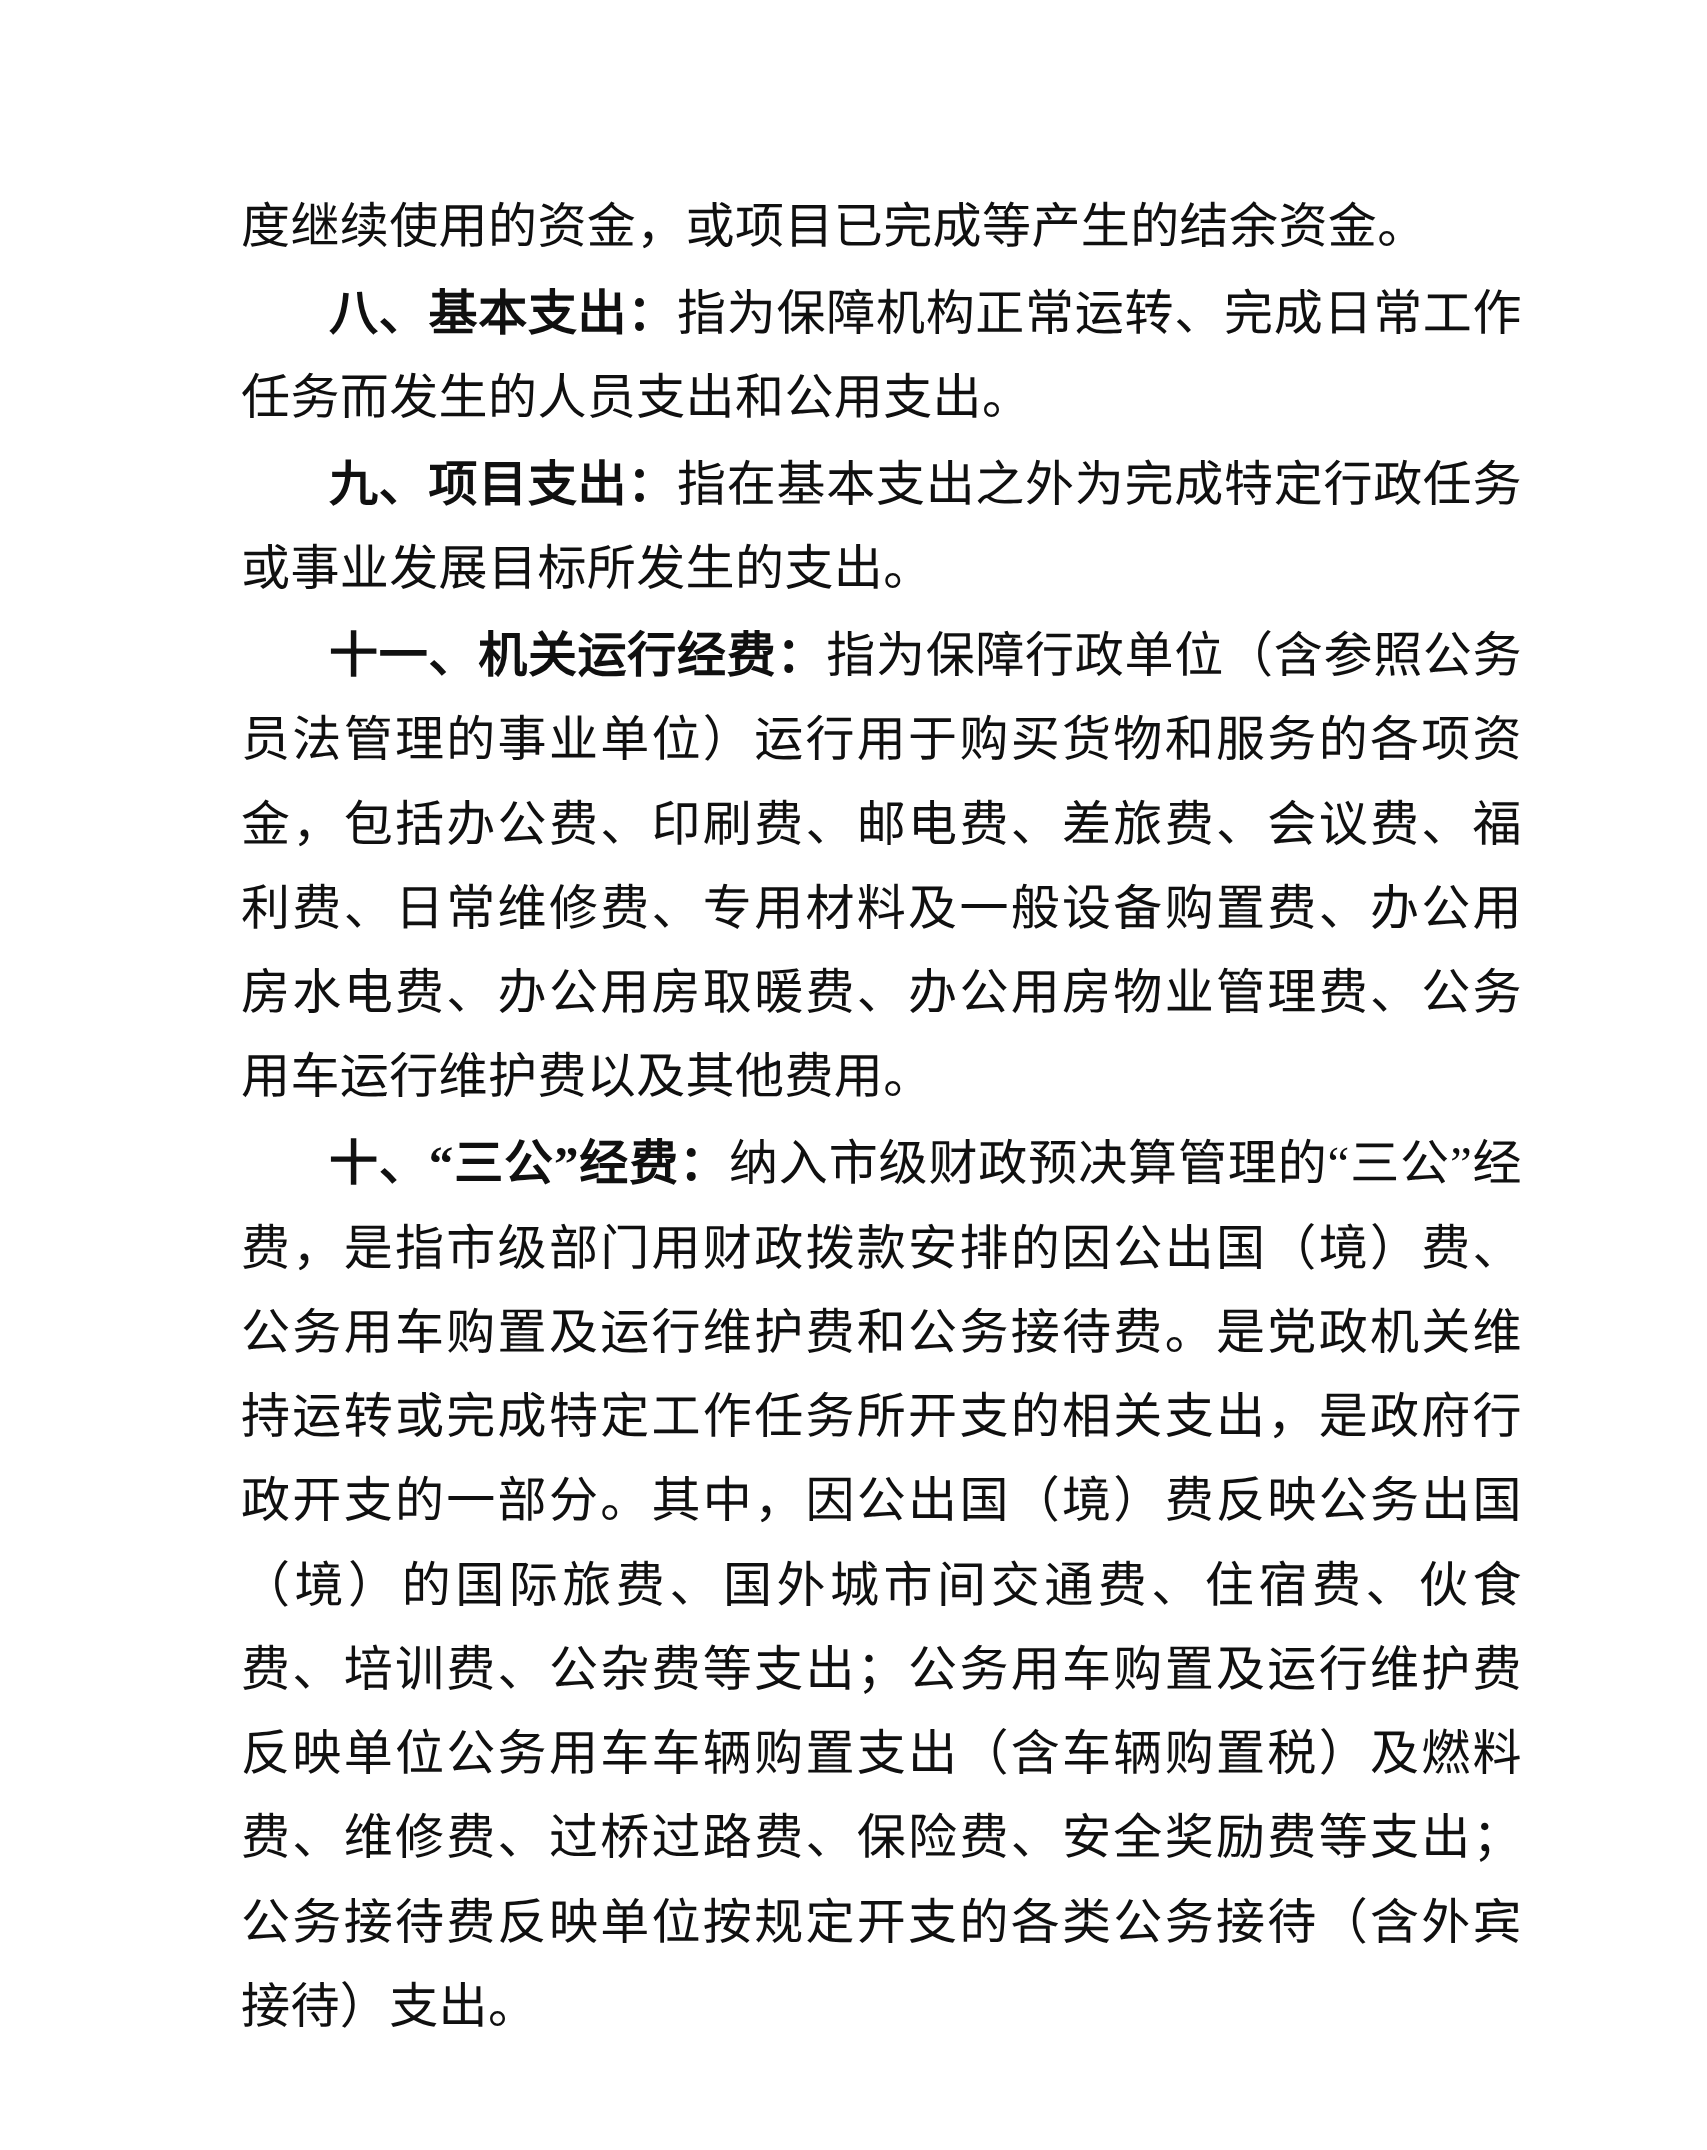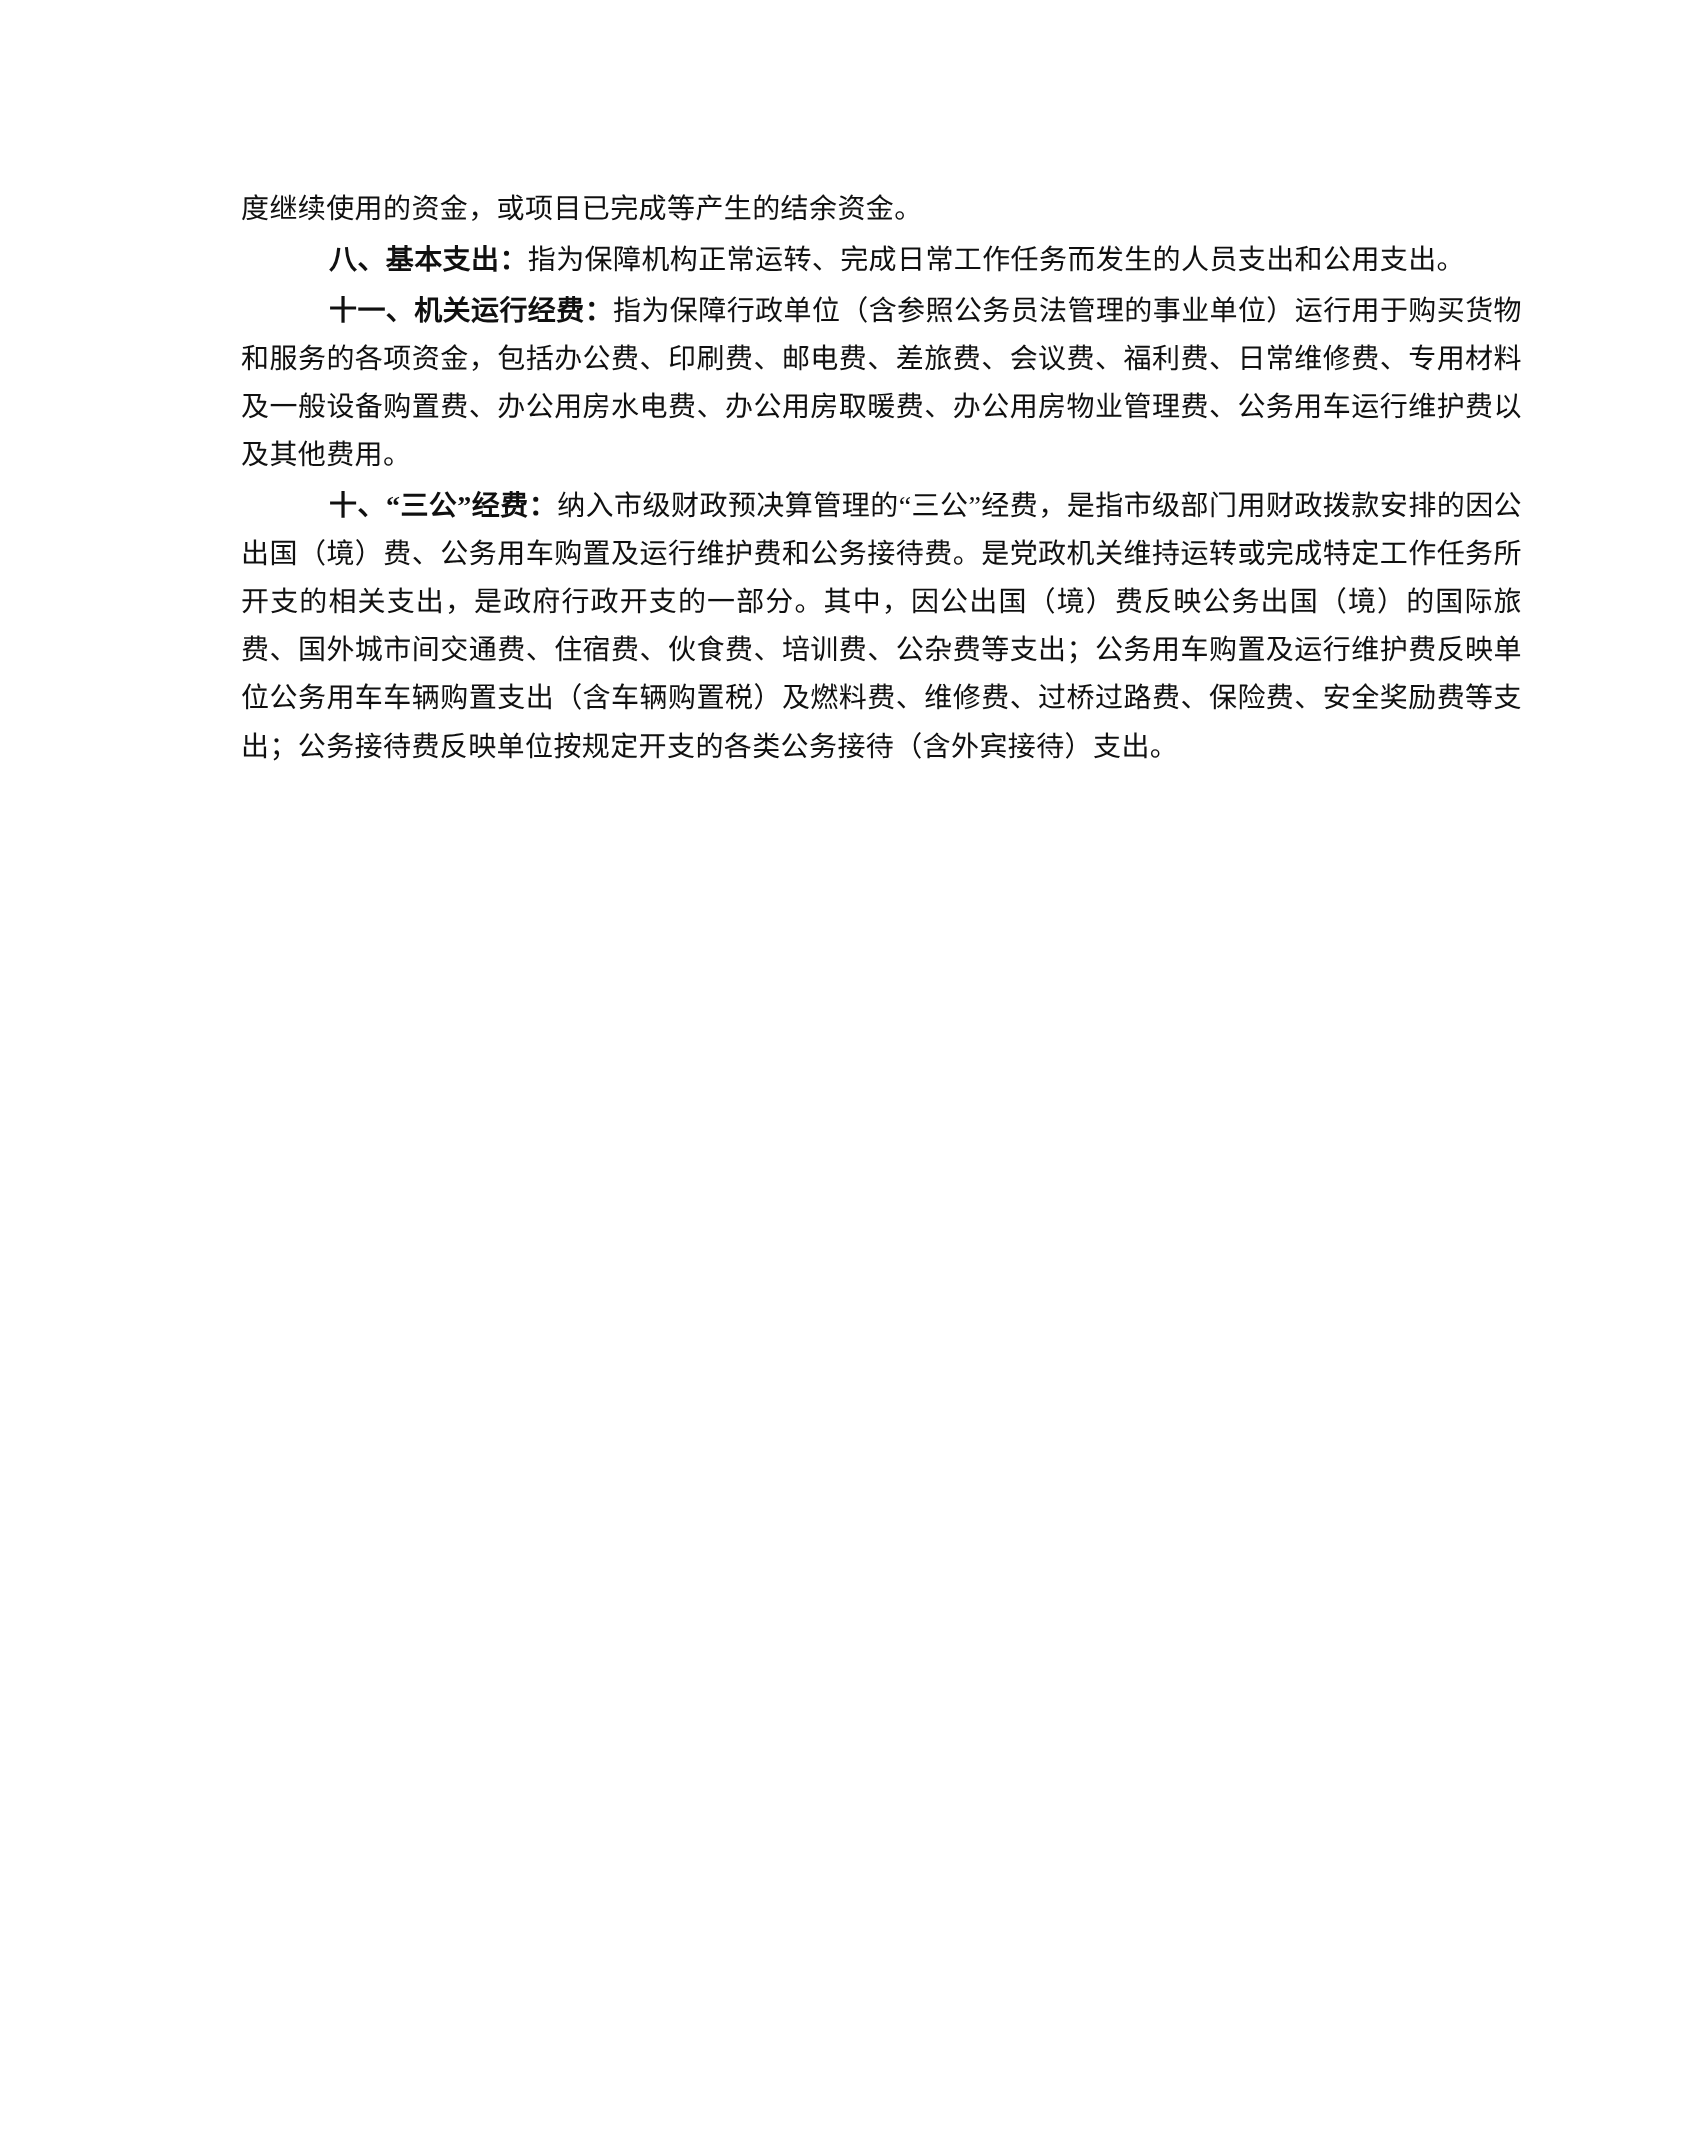--- a/index.html
+++ b/index.html
@@ -14,21 +14,21 @@
   .page {
     position: relative;
     width: 1707px;
     height: 2414px;
     background: #ffffff;
     box-sizing: border-box;
     padding: 185px 185px 112px 241px;
     overflow: hidden;
   }
   .doc-body {
-    font-size: 28px;
+    font-size: 49px;
     line-height: 1.72;
     letter-spacing: 0.4px;
     text-align: justify;
     text-justify: inter-character;
   }
   .para {
     margin: 0 0 2.6px 0;
     text-indent: 0;
   }
   .para.indented {
@@ -46,20 +46,23 @@
   <div class="doc-body">
 
     <p class="para">
       <span>度继续使用的资金，或项目已完成等产生的结余资金。</span>
     </p>
 
     <p class="para indented">
       <span class="lead">八、基本支出：</span><span>指为保障机构正常运转、完成日常工作任务而发生的人员支出和公用支出。</span>
     </p>
 
+    <p class="para indented">
+      <span class="lead">九、项目支出：</span><span>指在基本支出之外为完成特定行政任务或事业发展目标所发生的支出。</span>
+    </p>
 
     <p class="para indented">
       <span class="lead">十一、机关运行经费：</span><span>指为保障行政单位（含参照公务员法管理的事业单位）运行用于购买货物和服务的各项资金，包括办公费、印刷费、邮电费、差旅费、会议费、福利费、日常维修费、专用材料及一般设备购置费、办公用房水电费、办公用房取暖费、办公用房物业管理费、公务用车运行维护费以及其他费用。</span>
     </p>
 
     <p class="para indented">
       <span class="lead">十、“三公”经费：</span><span>纳入市级财政预决算管理的“三公”经费，是指市级部门用财政拨款安排的因公出国（境）费、公务用车购置及运行维护费和公务接待费。是党政机关维持运转或完成特定工作任务所开支的相关支出，是政府行政开支的一部分。其中，因公出国（境）费反映公务出国（境）的国际旅费、国外城市间交通费、住宿费、伙食费、培训费、公杂费等支出；公务用车购置及运行维护费反映单位公务用车车辆购置支出（含车辆购置税）及燃料费、维修费、过桥过路费、保险费、安全奖励费等支出；公务接待费反映单位按规定开支的各类公务接待（含外宾接待）支出。</span>
     </p>
 
   </div>

